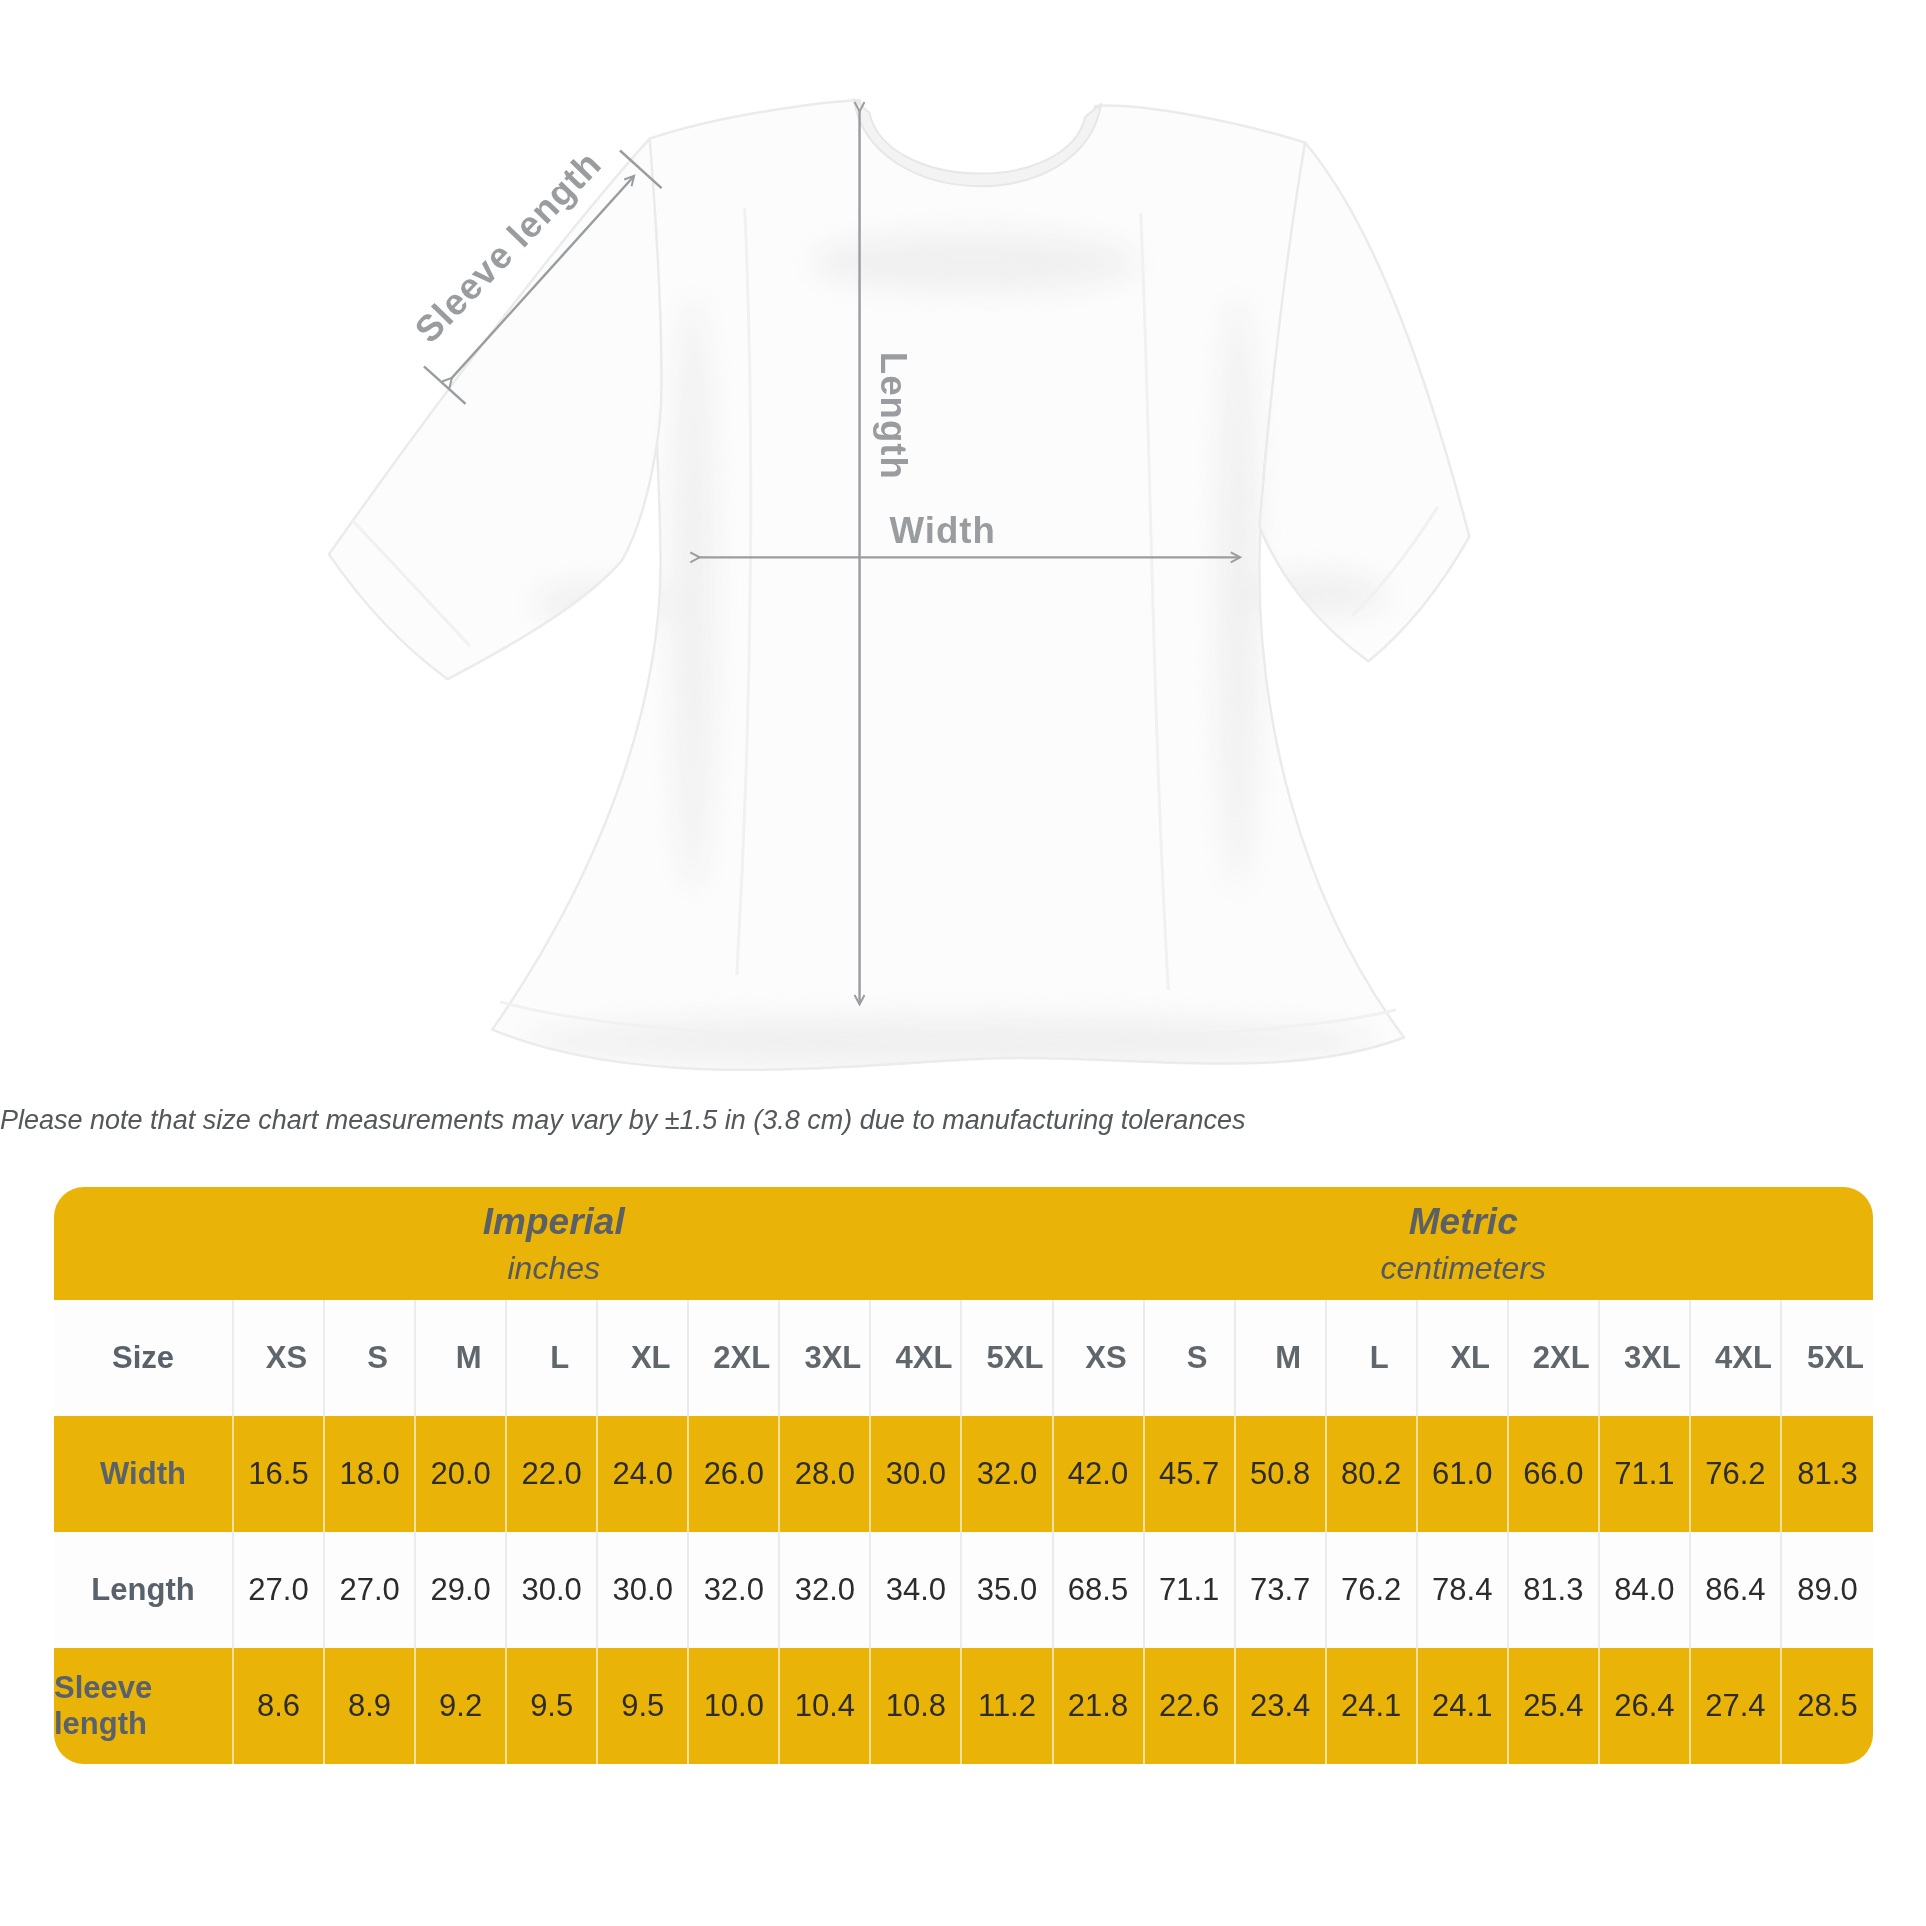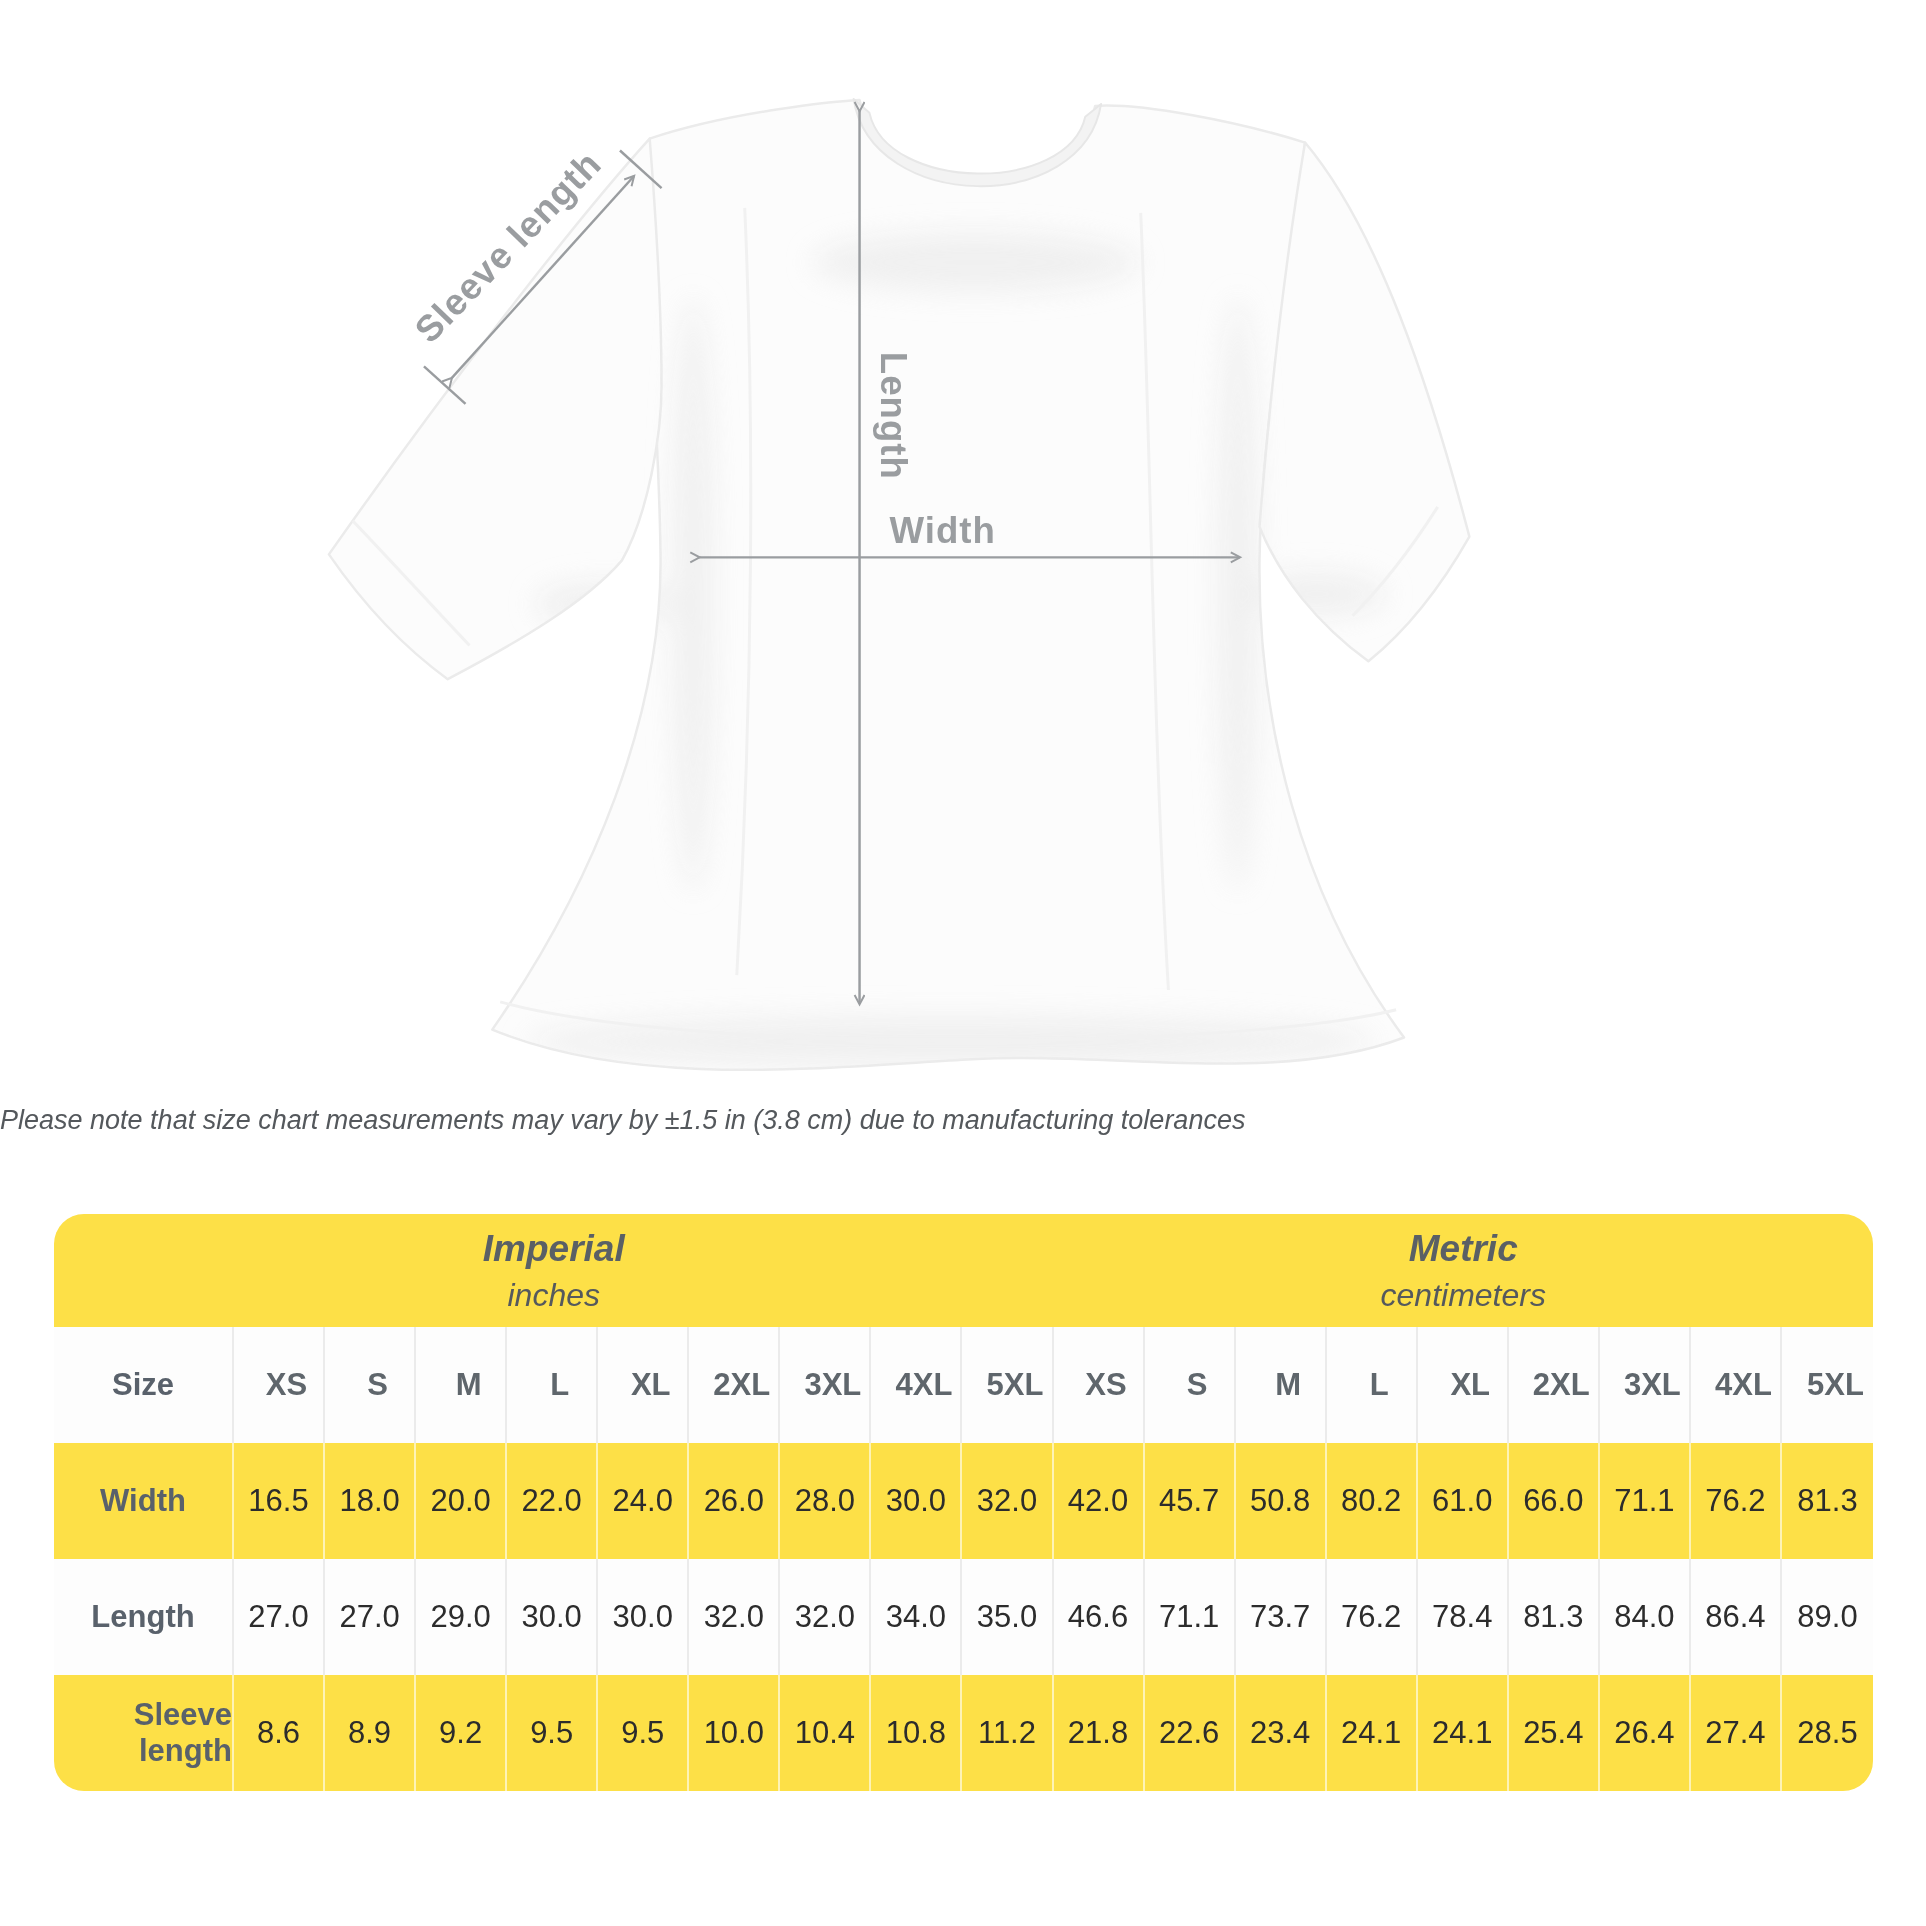--- a/index.html
+++ b/index.html
@@ -8,21 +8,21 @@
   
   .figure{width:1927px;height:1089px;position:relative;}
   .figure svg{display:block;}
   .dim-label{font-family:"Liberation Sans",sans-serif;font-weight:bold;font-size:37px;fill:#9a9da0;letter-spacing:1px;}
 
   
   .chart-title{margin:26px 0 0 0;text-align:center;font-size:48px;font-weight:bold;color:#2e3338;letter-spacing:0.5px;}
   .chart-note{margin:16px 0 0 0;text-align:left;font-size:27px;font-style:italic;color:#54585c;}
 
   
-  .size-table{margin:78px 54px 0 54px;background:#fde047;border-radius:30px;overflow:hidden;text-align:right;}
+  .size-table{margin:51px 54px 0 54px;background:#eab308;border-radius:30px;overflow:hidden;}
   .unit-row{display:grid;grid-template-columns:180px repeat(18,1fr);height:113px;}
   .unit-cell{display:flex;flex-direction:column;align-items:center;justify-content:center;}
   .unit-name{font-size:37px;font-weight:bold;font-style:italic;color:#5a6065;}
   .unit-sub{font-size:32px;font-style:italic;color:#55595d;margin-top:7px;}
 
   .t-row{display:grid;grid-template-columns:180px repeat(18,1fr);height:116px;}
   .t-row.white{background:#fdfdfd;}
   .t-row.gray{background:transparent;}
   .cell{display:flex;align-items:center;justify-content:center;font-size:31px;color:#2c2c2c;}
   .t-row.white .cell{border-right:2px solid rgba(0,0,0,0.07);}
@@ -151,21 +151,21 @@
           <div class="cell lbl">Length</div>
           <div class="cell">27.0</div>
           <div class="cell">27.0</div>
           <div class="cell">29.0</div>
           <div class="cell">30.0</div>
           <div class="cell">30.0</div>
           <div class="cell">32.0</div>
           <div class="cell">32.0</div>
           <div class="cell">34.0</div>
           <div class="cell">35.0</div>
-          <div class="cell">46.6</div>
+          <div class="cell">68.5</div>
           <div class="cell">71.1</div>
           <div class="cell">73.7</div>
           <div class="cell">76.2</div>
           <div class="cell">78.4</div>
           <div class="cell">81.3</div>
           <div class="cell">84.0</div>
           <div class="cell">86.4</div>
           <div class="cell">89.0</div>
         </div>
         <div class="t-row gray">

